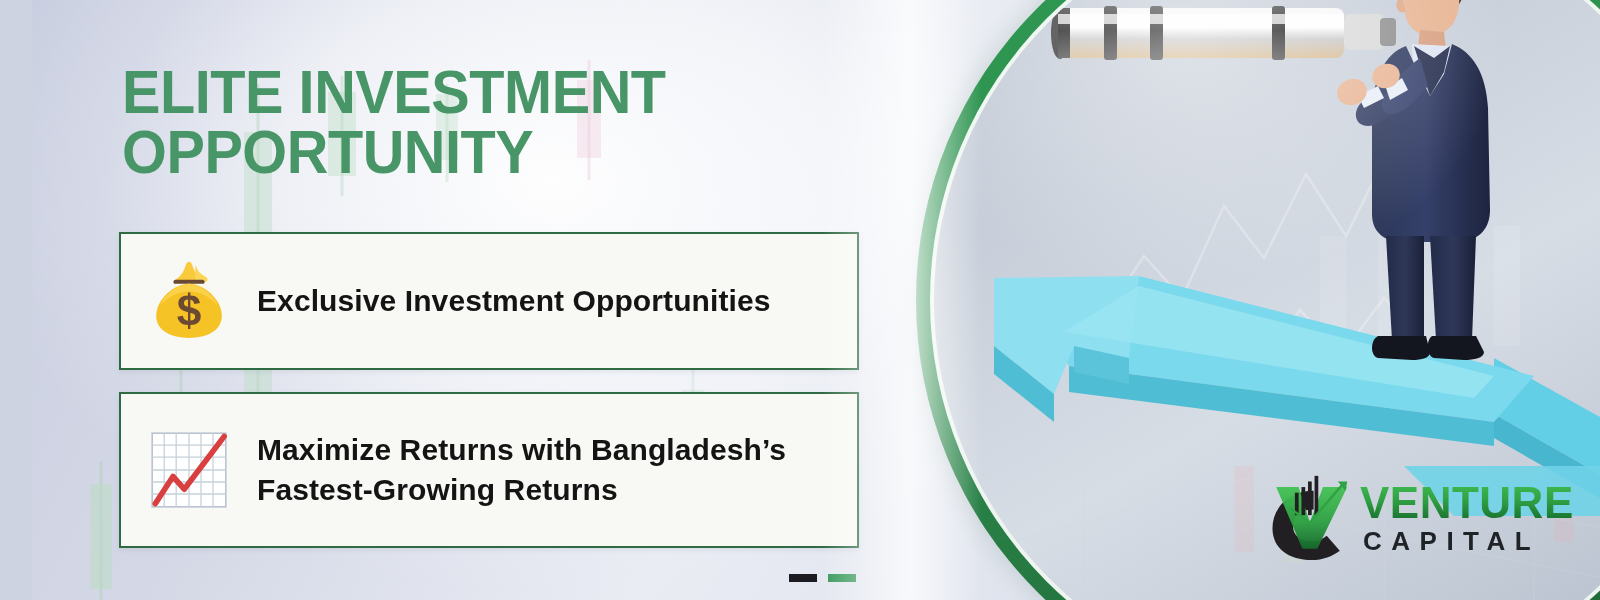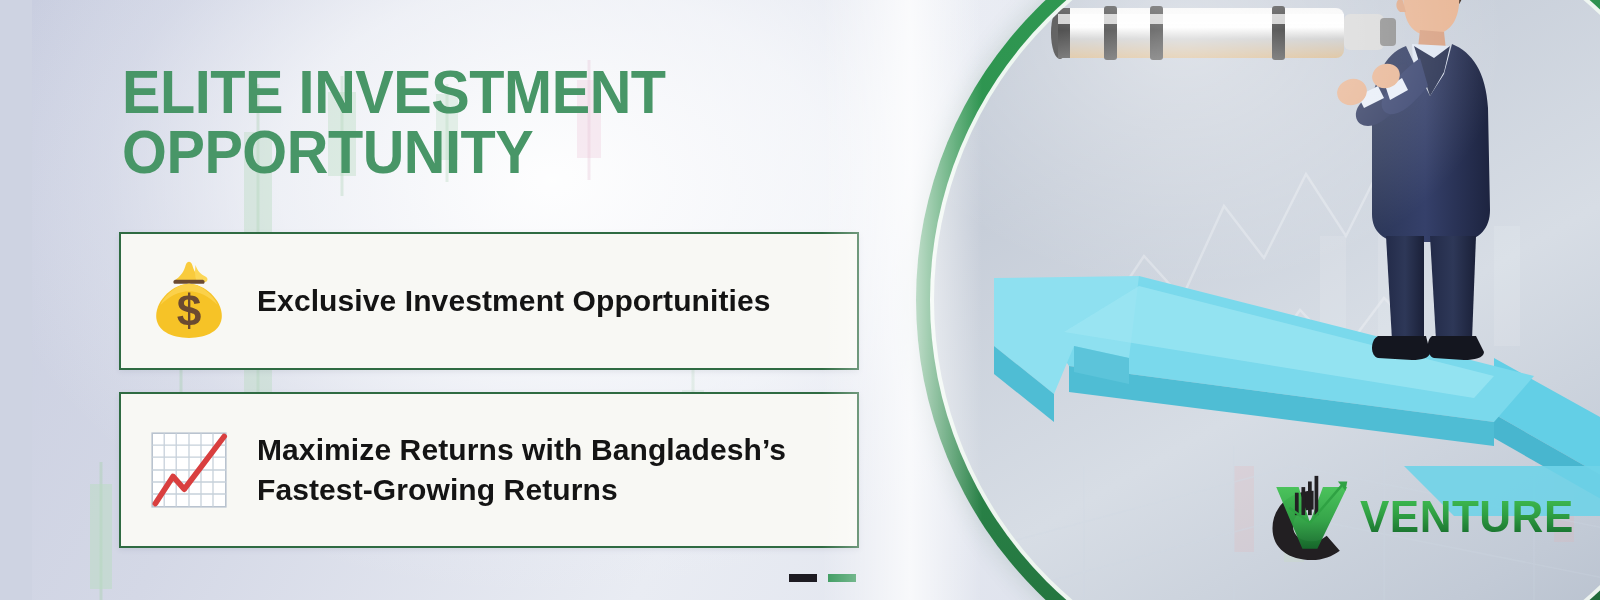--- a/index.html
+++ b/index.html
@@ -379,16 +379,17 @@
         <rect x="43" y="14" width="4" height="30"></rect>
         <rect x="50" y="8" width="4" height="36"></rect>
         <rect x="57" y="2" width="4" height="42"></rect>
       </g>
 
       <path d="M30,36 L52,52 L88,10" fill="none" stroke="#2fa243" stroke-width="2.6"></path>
       <path d="M82,8 L92,8 L90,18 Z" fill="#2fa243"></path>
     </svg>
     <div class="logo-words">
       <span class="logo-venture">VENTURE</span>
+      <span class="logo-capital">CAPITAL</span>
     </div>
   </div>
 
 </div>
 
 </body></html>

